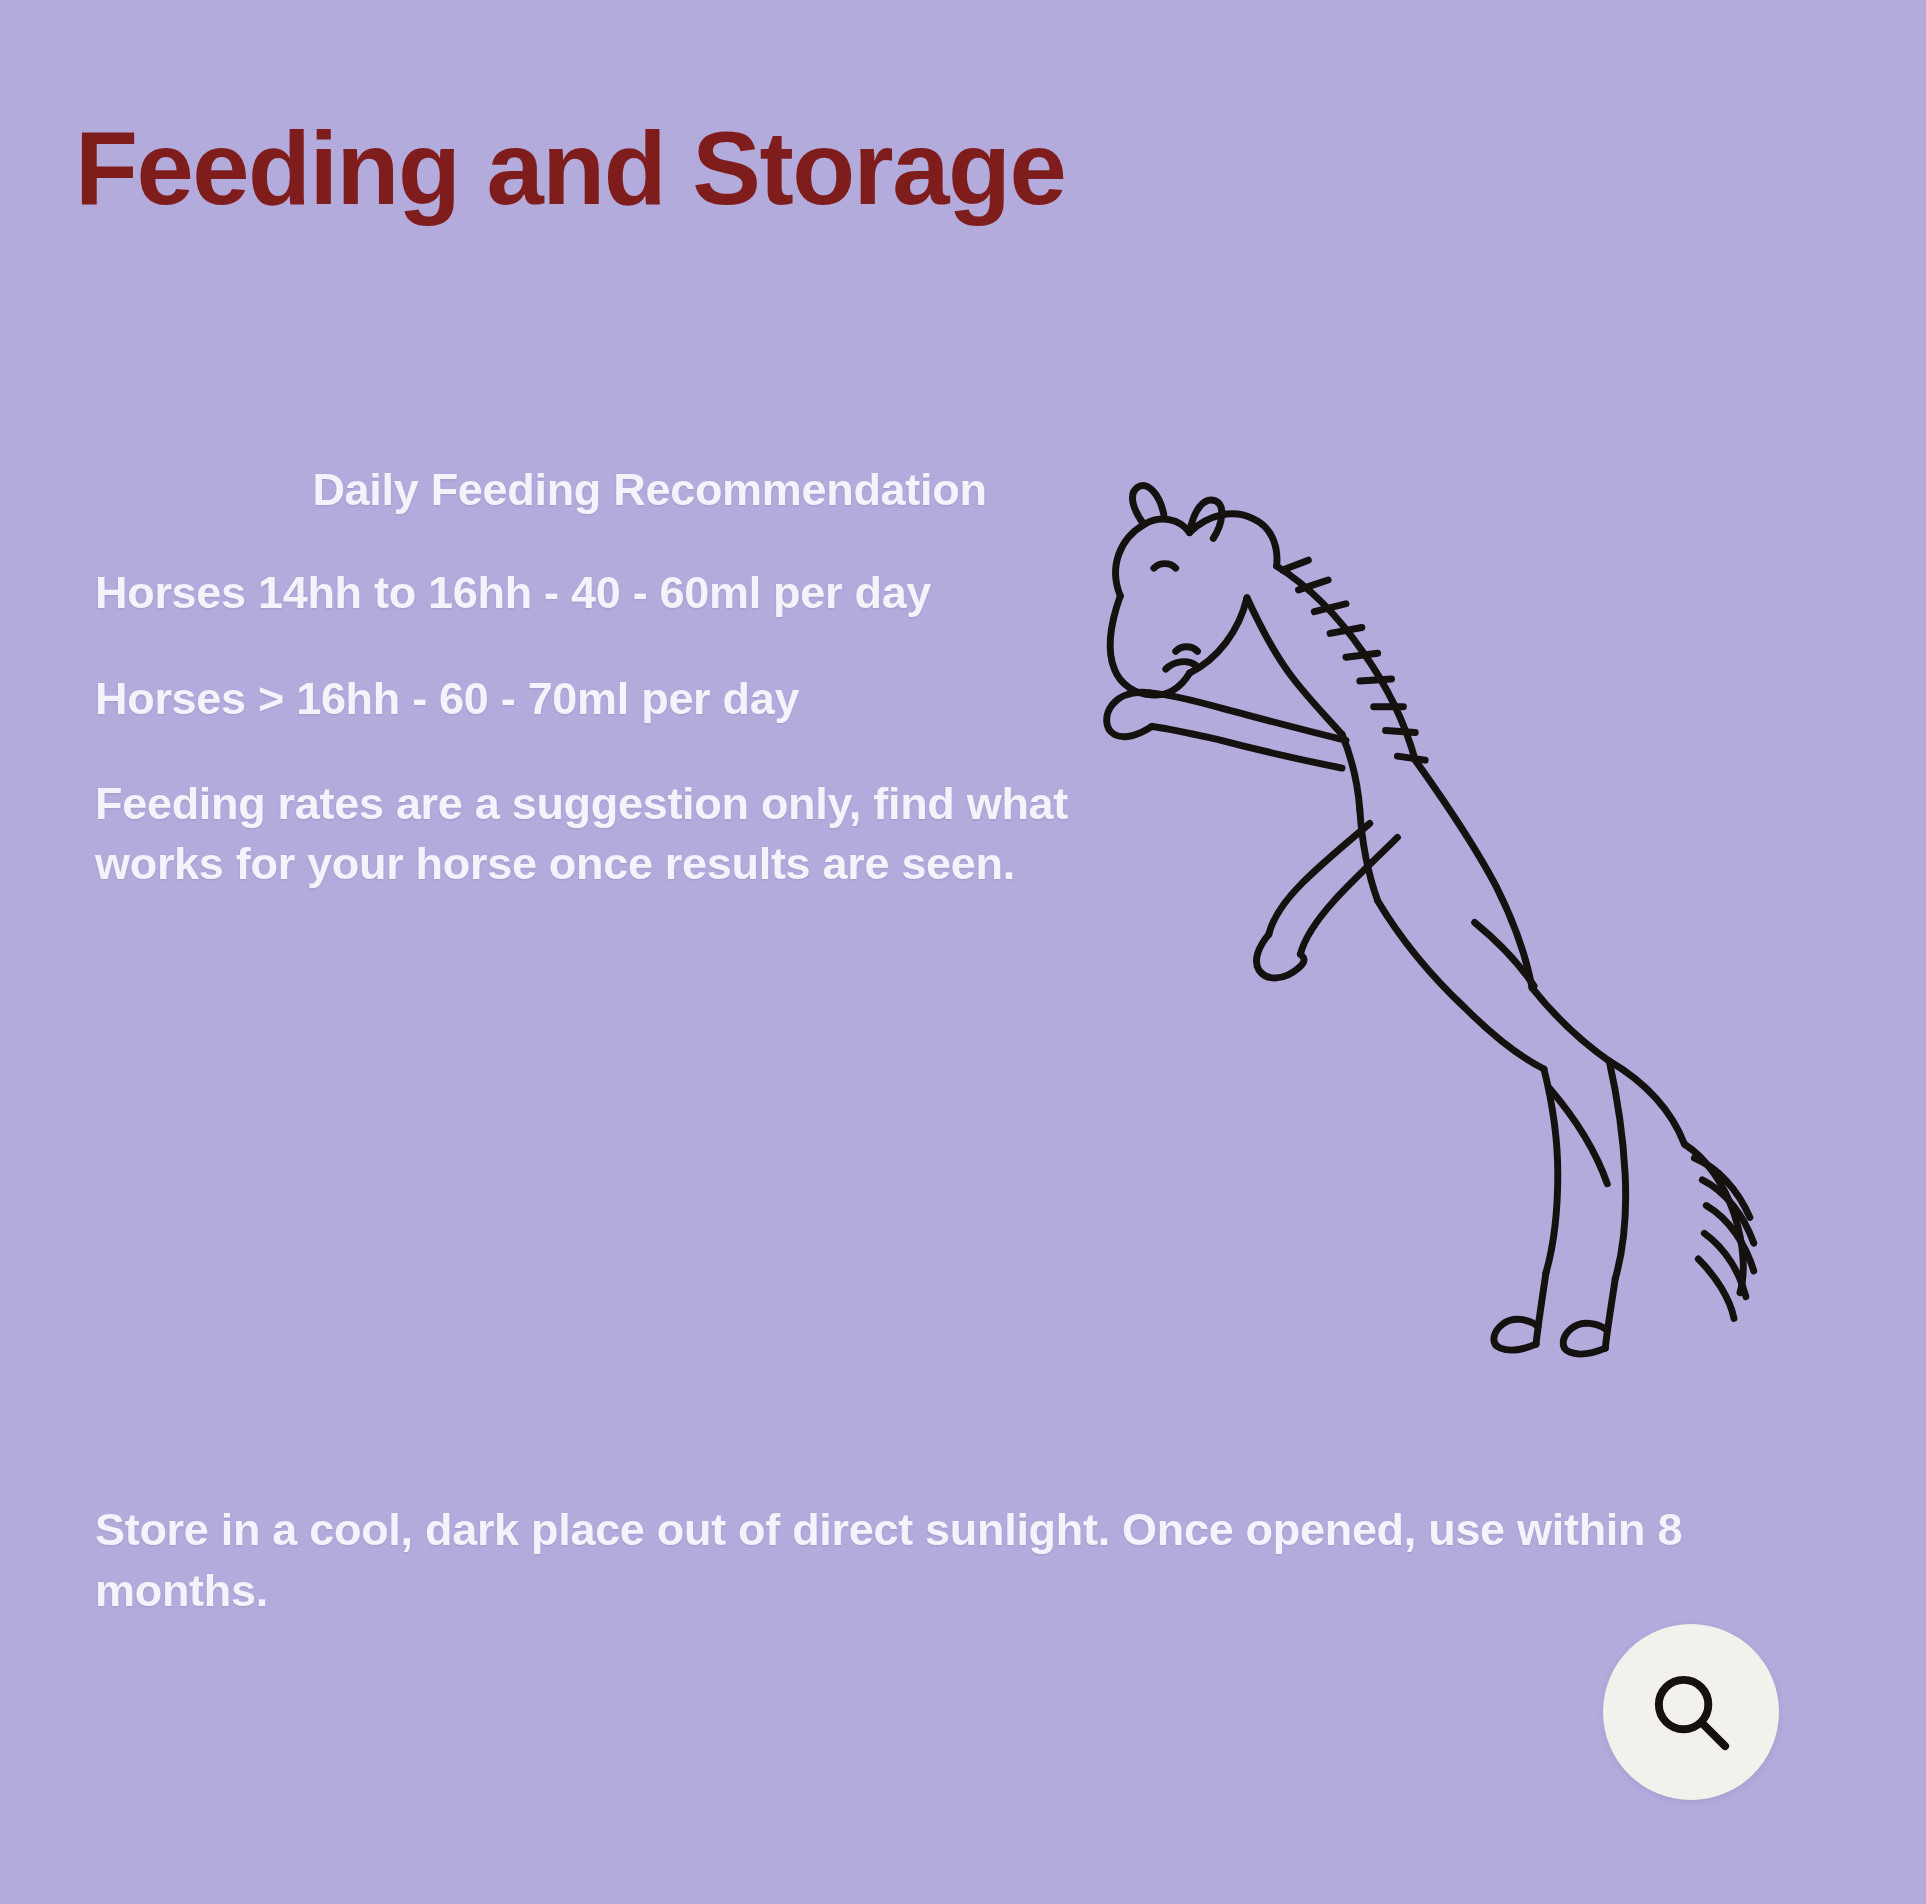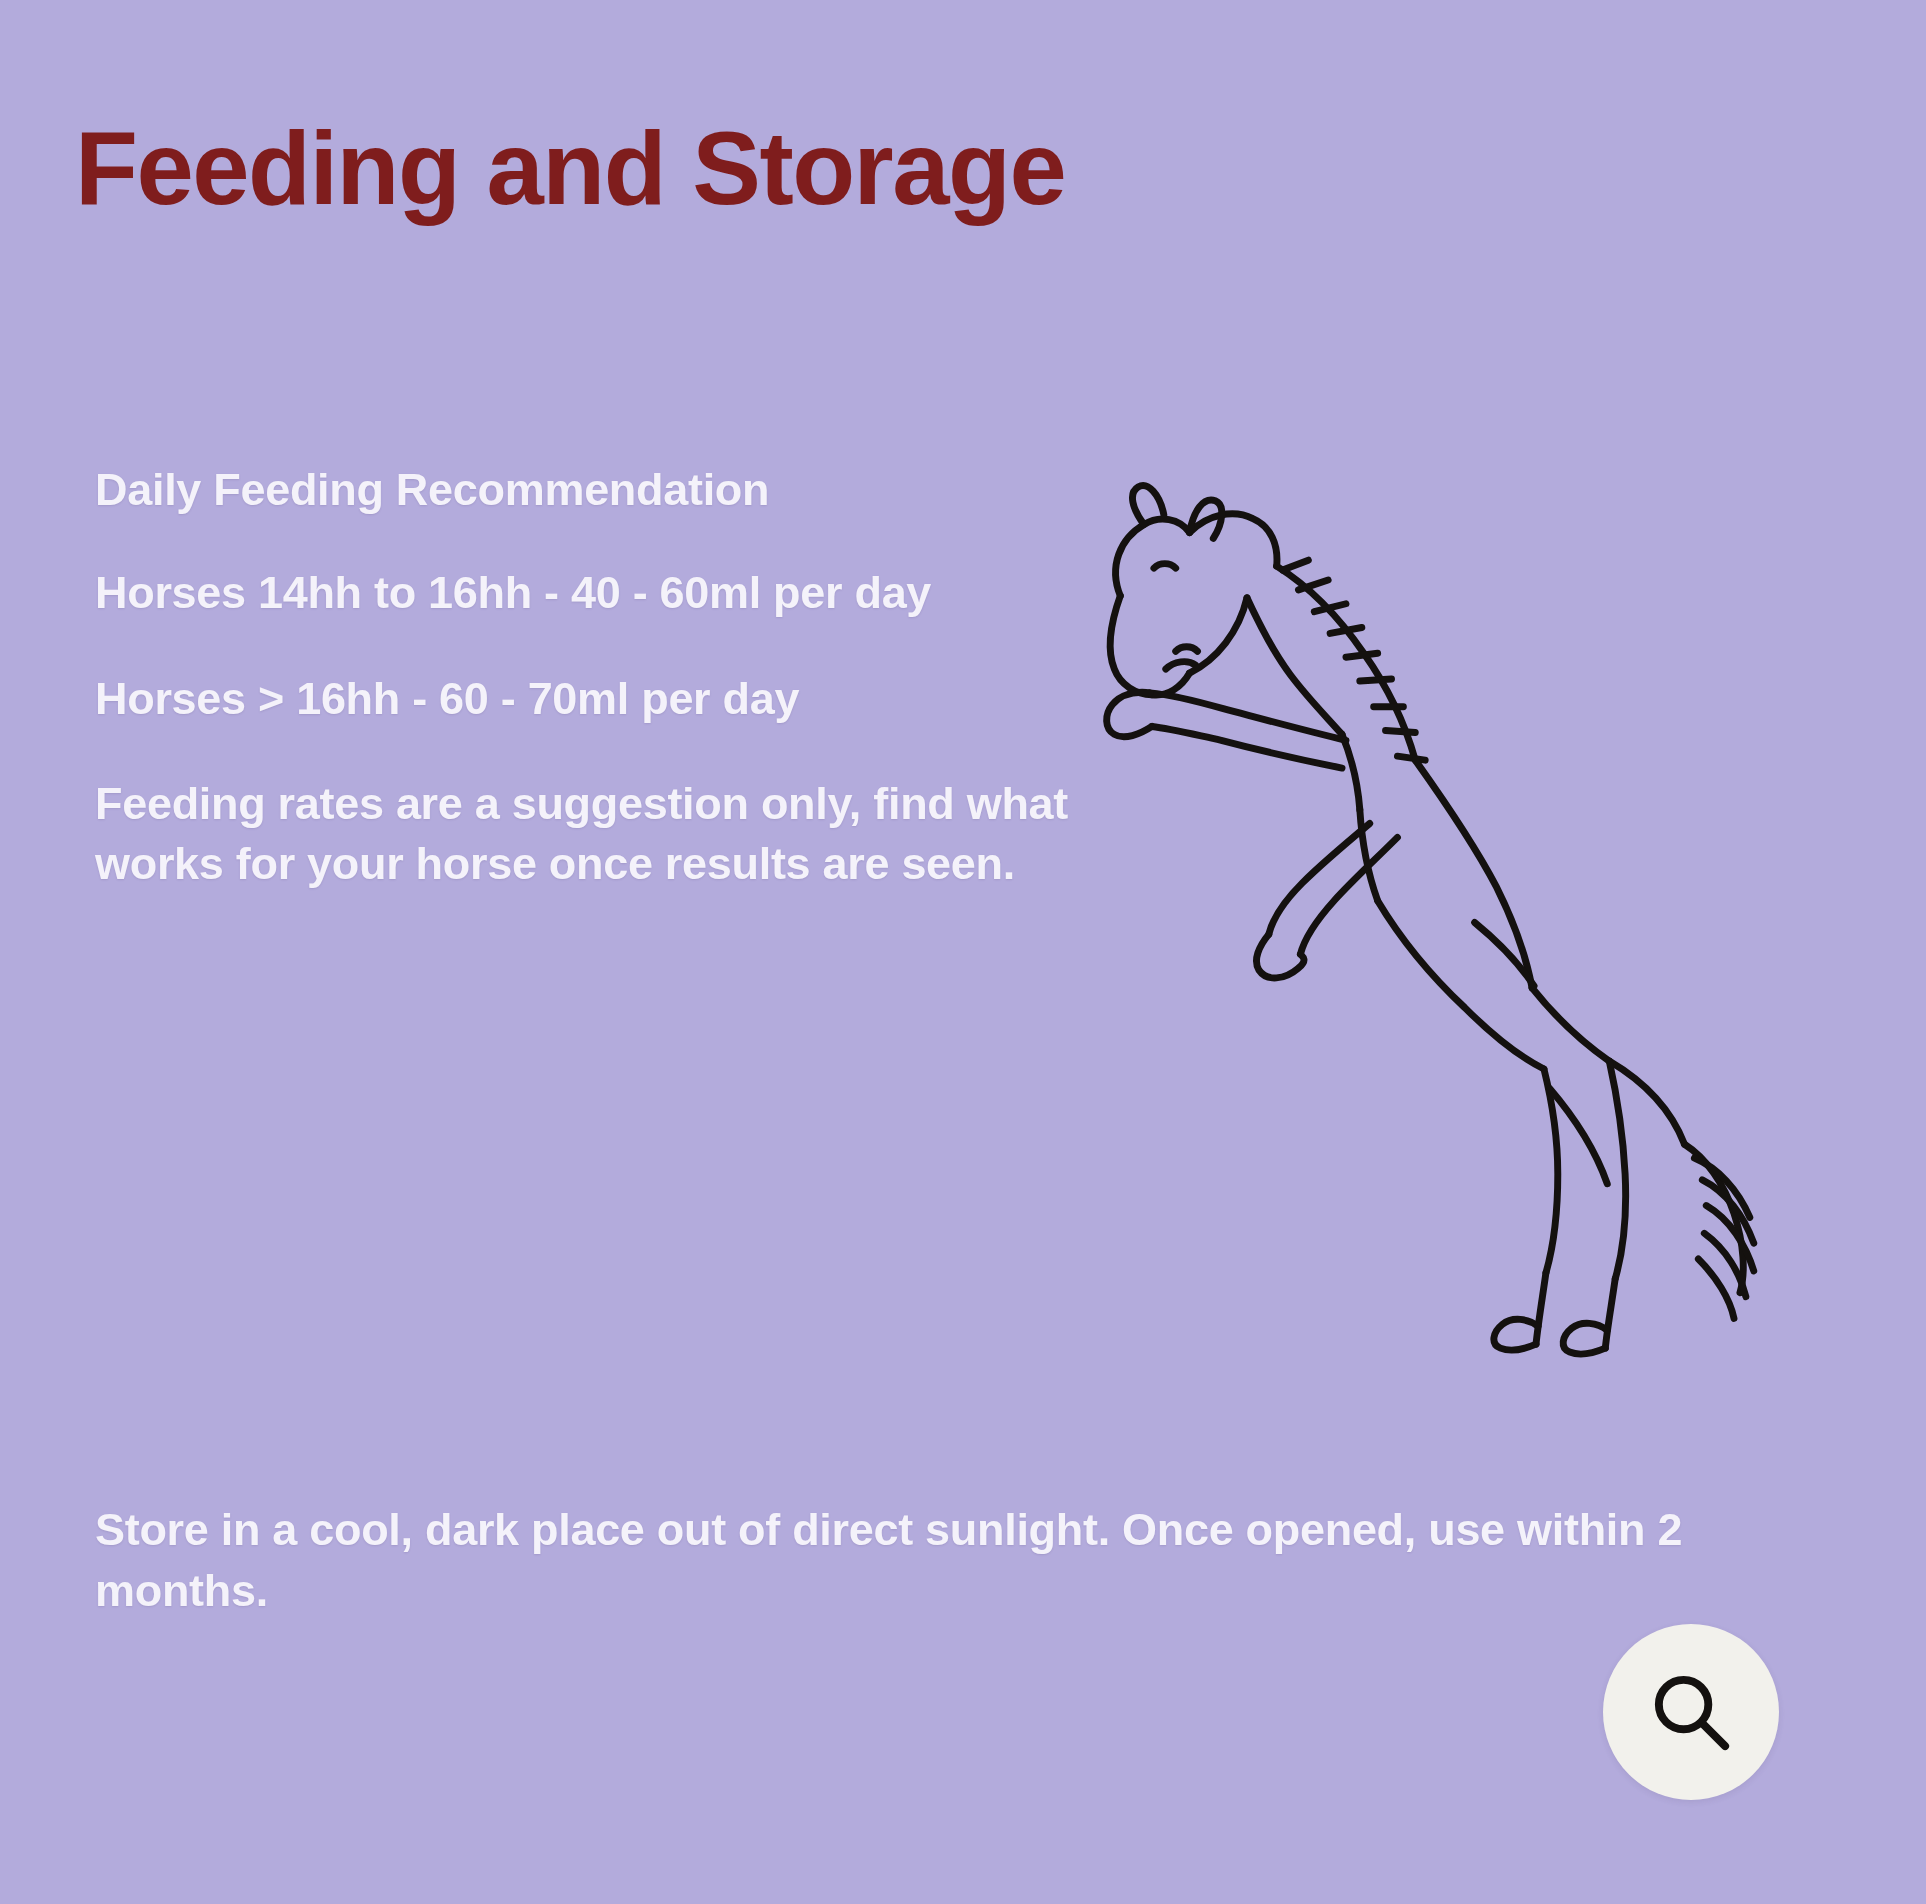--- a/index.html
+++ b/index.html
@@ -39,20 +39,21 @@
     font-weight: 600;
     letter-spacing: -0.3px;
     line-height: 1.32;
   }
   .body-block p {
     margin: 0 0 46px 0;
     text-shadow: 0 1px 2px rgba(90,80,130,0.18);
   }
   .body-block p.tight {
     margin-bottom: 44px;
+    text-align: center;
   }
   .body-block p:last-child { margin-bottom: 12px; }
 
   .store-block {
     position: absolute;
     left: 95px;
     top: 1500px;
     width: 1742px;
     color: #f4f2fa;
     font-size: 45px;
@@ -97,21 +98,21 @@
 
   <div class="body-block">
     <p class="tight">
       <span>Daily Feeding Recommendation</span><br>
     </p>
     <p>Horses 14hh to 16hh - 40 - 60ml per day</p>
     <p>Horses &gt; 16hh - 60 - 70ml per day</p>
     <p>Feeding rates are a suggestion only, find what works for your horse once results are seen.</p>
   </div>
 
-  <div class="store-block">Store in a cool, dark place out of direct sunlight.  Once opened, use within 2 months.</div>
+  <div class="store-block">Store in a cool, dark place out of direct sunlight.  Once opened, use within 8 months.</div>
 
   <div class="horse-wrap">
     <svg viewBox="0 0 790 900" fill="none" stroke="#14110f" stroke-width="7" stroke-linecap="round" stroke-linejoin="round">
 
       <path d="M72 122 C60 92 72 64 96 50 C112 40 132 44 142 58"></path>
       <path d="M142 58 C160 40 186 34 206 44 C224 52 232 70 230 92"></path>
       <path d="M72 122 C62 150 58 176 66 196 C72 212 88 222 104 222"></path>
       <path d="M104 222 C120 224 134 214 142 200"></path>
 
       <path d="M118 196 C126 188 140 186 148 192"></path>

